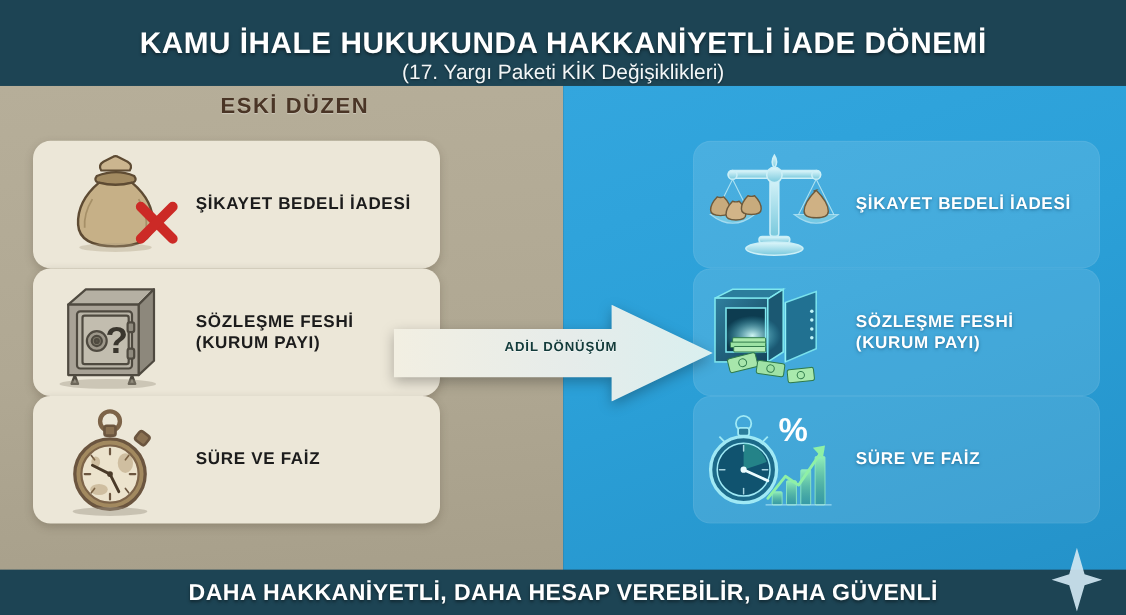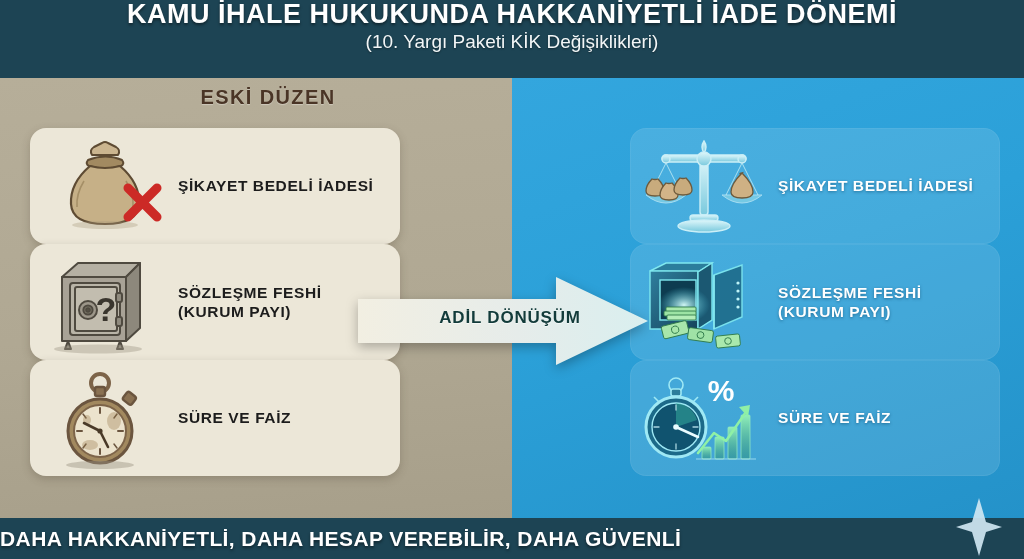--- a/index.html
+++ b/index.html
@@ -22,21 +22,21 @@
 
   
   .header-bar {
     position: absolute;
     left: 0; top: 0;
     width: 1024px; height: 78px;
     background: #1d4454;
     display: flex;
     flex-direction: column;
     align-items: center;
-    justify-content: flex-start;
+    justify-content: flex-end;
     z-index: 6;
   }
   .header-title {
     color: #ffffff;
     font-size: 27px;
     font-weight: bold;
     letter-spacing: 0.5px;
     line-height: 1.05;
     text-align: center;
     text-shadow: 0 2px 3px rgba(0,0,0,.45);
@@ -143,36 +143,37 @@
     width: 290px; height: 88px;
     z-index: 5;
     filter: drop-shadow(0 4px 6px rgba(0,0,0,.28));
   }
   .arrow-wrap svg { display: block; }
   .arrow-label {
     position: absolute;
     left: 62px; top: 31px;
     width: 180px;
     text-align: center;
-    font-size: 17px;
+    font-size: 12px;
     font-weight: bold;
     letter-spacing: .8px;
     color: #123b3a;
     text-shadow: 0 1px 0 rgba(255,255,255,.6);
     pointer-events: none;
   }
 
   
   .footer-bar {
     position: absolute;
     left: 0; top: 518px;
     width: 1024px; height: 41px;
     background: #1d4454;
     display: flex;
     align-items: center;
+    justify-content: center;
     z-index: 6;
   }
   .footer-text {
     color: #ffffff;
     font-size: 21px;
     font-weight: bold;
     letter-spacing: .4px;
     text-shadow: 0 2px 3px rgba(0,0,0,.45);
     white-space: nowrap;
   }
@@ -188,21 +189,21 @@
   
   .art-svg { display:block; width:100%; height:100%; }
 </style>
 </head>
 <body>
 
 <div id="infographic">
 
   <div class="header-bar">
     <div class="header-title">KAMU İHALE HUKUKUNDA HAKKANİYETLİ İADE DÖNEMİ</div>
-    <div class="header-subtitle">(10. Yargı Paketi KİK Değişiklikleri)</div>
+    <div class="header-subtitle">(17. Yargı Paketi KİK Değişiklikleri)</div>
   </div>
 
   <div class="panels">
 
     <div class="panel panel-old">
       <div class="panel-heading">ESKİ DÜZEN</div>
 
       <div class="card-stack">
 
         <div class="card card-old">

